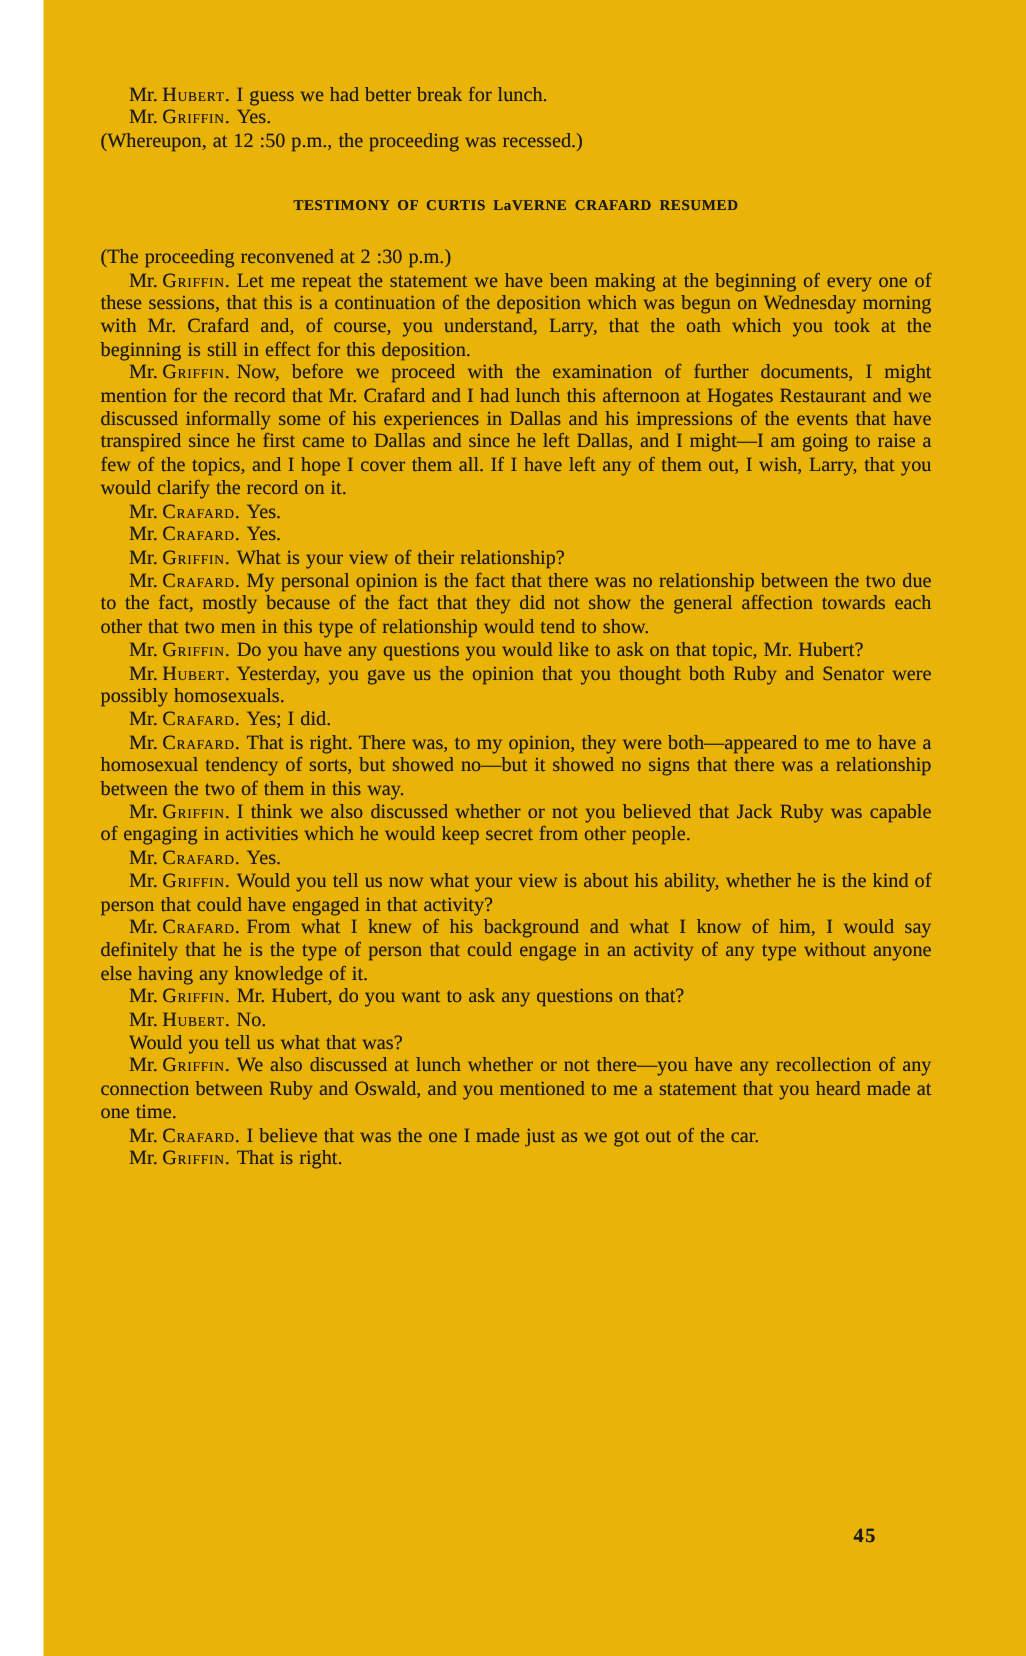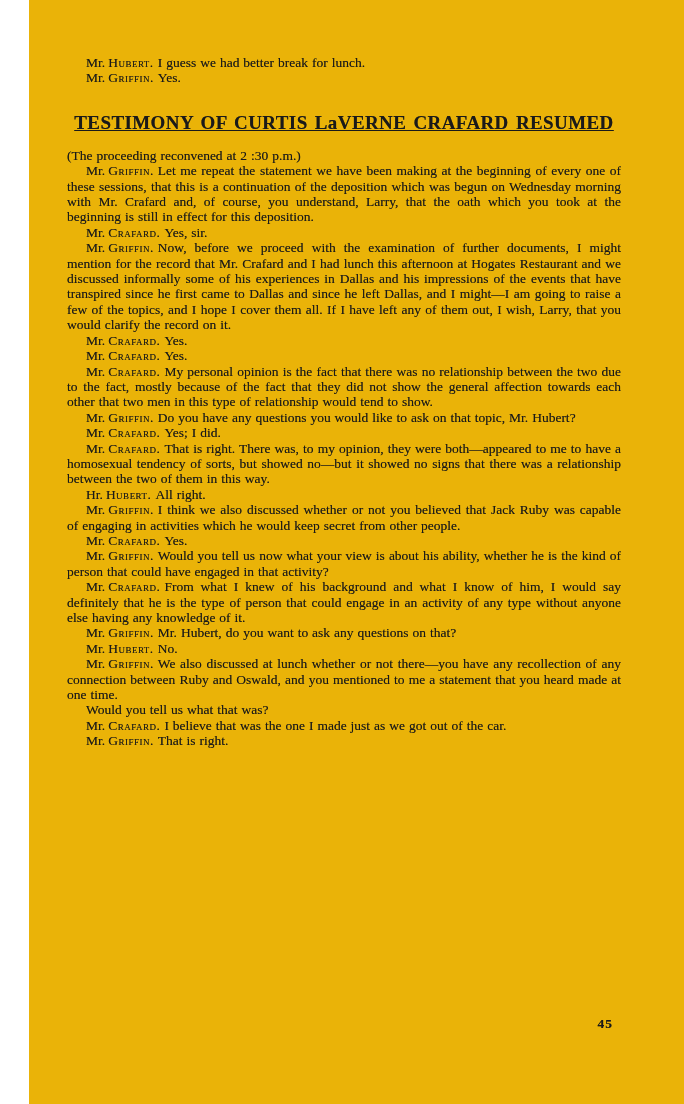--- a/index.html
+++ b/index.html
@@ -37,69 +37,69 @@
   }
   .speaker-prefix {
     margin-right: 3px;
   }
   .speaker-name {
     font-variant: small-caps;
     letter-spacing: 0.5px;
     margin-right: 4px;
   }
   .heading {
-    font-size: 19px;
+    font-size: 10px;
     font-weight: bold;
     text-align: center;
     letter-spacing: 0.4px;
     word-spacing: 2px;
     text-indent: 0;
     margin: 29px 0 18px 0;
     line-height: 15px;
-    text-decoration: underline;
   }
   .page-number {
     position: absolute;
     left: 540px;
     top: 1016px;
     width: 44px;
-    text-align: right;
+    text-align: left;
     font-size: 13.5px;
     font-weight: bold;
     letter-spacing: 1px;
   }
 </style>
 </head>
 <body>
 
 <div class="page">
   <div class="text-block">
     <div>
         <p class="para"><span class="speaker"><span class="speaker-prefix">Mr.</span><span class="speaker-name">Hubert.</span></span><span class="para-text">I guess we had better break for lunch.</span></p>
         <p class="para"><span class="speaker"><span class="speaker-prefix">Mr.</span><span class="speaker-name">Griffin.</span></span><span class="para-text">Yes.</span></p>
+        <p class="para stage"><span class="para-text">(Whereupon, at 12 :50 p.m., the proceeding was recessed.)</span></p>
       </div>
     <h1 class="heading">TESTIMONY OF CURTIS LaVERNE CRAFARD RESUMED</h1>
     <div>
         <p class="para stage"><span class="para-text">(The proceeding reconvened at 2 :30 p.m.)</span></p>
         <p class="para"><span class="speaker"><span class="speaker-prefix">Mr.</span><span class="speaker-name">Griffin.</span></span><span class="para-text">Let me repeat the statement we have been making at the beginning of every one of these sessions, that this is a continuation of the deposition which was begun on Wednesday morning with Mr. Crafard and, of course, you understand, Larry, that the oath which you took at the beginning is still in effect for this deposition.</span></p>
-        <p class="para"><span class="speaker"><span class="speaker-prefix">Mr.</span><span class="speaker-name">Crafard.</span></span><span class="para-text">Yes, sir.</span></p>
         <p class="para"><span class="speaker"><span class="speaker-prefix">Mr.</span><span class="speaker-name">Griffin.</span></span><span class="para-text">Now, before we proceed with the examination of further documents, I might mention for the record that Mr. Crafard and I had lunch this afternoon at Hogates Restaurant and we discussed informally some of his experiences in Dallas and his impressions of the events that have transpired since he first came to Dallas and since he left Dallas, and I might—I am going to raise a few of the topics, and I hope I cover them all.  If I have left any of them out, I wish, Larry, that you would clarify the record on it.</span></p>
         <p class="para"><span class="speaker"><span class="speaker-prefix">Mr.</span><span class="speaker-name">Crafard.</span></span><span class="para-text">Yes.</span></p>
         <p class="para"><span class="speaker"><span class="speaker-prefix">Mr.</span><span class="speaker-name">Crafard.</span></span><span class="para-text">Yes.</span></p>
+        <p class="para"><span class="speaker"><span class="speaker-prefix">Mr.</span><span class="speaker-name">Griffin.</span></span><span class="para-text">What is your view of their relationship?</span></p>
         <p class="para"><span class="speaker"><span class="speaker-prefix">Mr.</span><span class="speaker-name">Crafard.</span></span><span class="para-text">My personal opinion is the fact that there was no relationship between the two due to the fact, mostly because of the fact that they did not show the general affection towards each other that two men in this type of relationship would tend to show.</span></p>
         <p class="para"><span class="speaker"><span class="speaker-prefix">Mr.</span><span class="speaker-name">Griffin.</span></span><span class="para-text">Do you have any questions you would like to ask on that topic, Mr. Hubert?</span></p>
+        <p class="para"><span class="speaker"><span class="speaker-prefix">Mr.</span><span class="speaker-name">Hubert.</span></span><span class="para-text">Yesterday, you gave us the opinion that you thought both Ruby and Senator were possibly homosexuals.</span></p>
         <p class="para"><span class="speaker"><span class="speaker-prefix">Mr.</span><span class="speaker-name">Crafard.</span></span><span class="para-text">Yes; I did.</span></p>
         <p class="para"><span class="speaker"><span class="speaker-prefix">Mr.</span><span class="speaker-name">Crafard.</span></span><span class="para-text">That is right.  There was, to my opinion, they were both—appeared to me to have a homosexual tendency of sorts, but showed no—but it showed no signs that there was a relationship between the two of them in this way.</span></p>
-        <p class="para"><span class="speaker"><span class="speaker-prefix">Hr.</span><span class="speaker-name">Hubert.</span></span><span class="para-text">All right.</span></p>
         <p class="para"><span class="speaker"><span class="speaker-prefix">Mr.</span><span class="speaker-name">Griffin.</span></span><span class="para-text">I think we also discussed whether or not you believed that Jack Ruby was capable of engaging in activities which he would keep secret from other people.</span></p>
         <p class="para"><span class="speaker"><span class="speaker-prefix">Mr.</span><span class="speaker-name">Crafard.</span></span><span class="para-text">Yes.</span></p>
         <p class="para"><span class="speaker"><span class="speaker-prefix">Mr.</span><span class="speaker-name">Griffin.</span></span><span class="para-text">Would you tell us now what your view is about his ability, whether he is the kind of person that could have engaged in that activity?</span></p>
         <p class="para"><span class="speaker"><span class="speaker-prefix">Mr.</span><span class="speaker-name">Crafard.</span></span><span class="para-text">From what I knew of his background and what I know of him, I would say definitely that he is the type of person that could engage in an activity of any type without anyone else having any knowledge of it.</span></p>
         <p class="para"><span class="speaker"><span class="speaker-prefix">Mr.</span><span class="speaker-name">Griffin.</span></span><span class="para-text">Mr. Hubert, do you want to ask any questions on that?</span></p>
         <p class="para"><span class="speaker"><span class="speaker-prefix">Mr.</span><span class="speaker-name">Hubert.</span></span><span class="para-text">No.</span></p>
+        <p class="para"><span class="para-text">Would you tell us what that was?</span></p>
         <p class="para"><span class="speaker"><span class="speaker-prefix">Mr.</span><span class="speaker-name">Griffin.</span></span><span class="para-text">We also discussed at lunch whether or not there—you have any recollection of any connection between Ruby and Oswald, and you mentioned to me a statement that you heard made at one time.</span></p>
-        <p class="para"><span class="para-text">Would you tell us what that was?</span></p>
         <p class="para"><span class="speaker"><span class="speaker-prefix">Mr.</span><span class="speaker-name">Crafard.</span></span><span class="para-text">I believe that was the one I made just as we got out of the car.</span></p>
         <p class="para"><span class="speaker"><span class="speaker-prefix">Mr.</span><span class="speaker-name">Griffin.</span></span><span class="para-text">That is right.</span></p>
       </div>
   </div>
   <div class="page-number">45</div>
 </div>
 
 </body></html>

